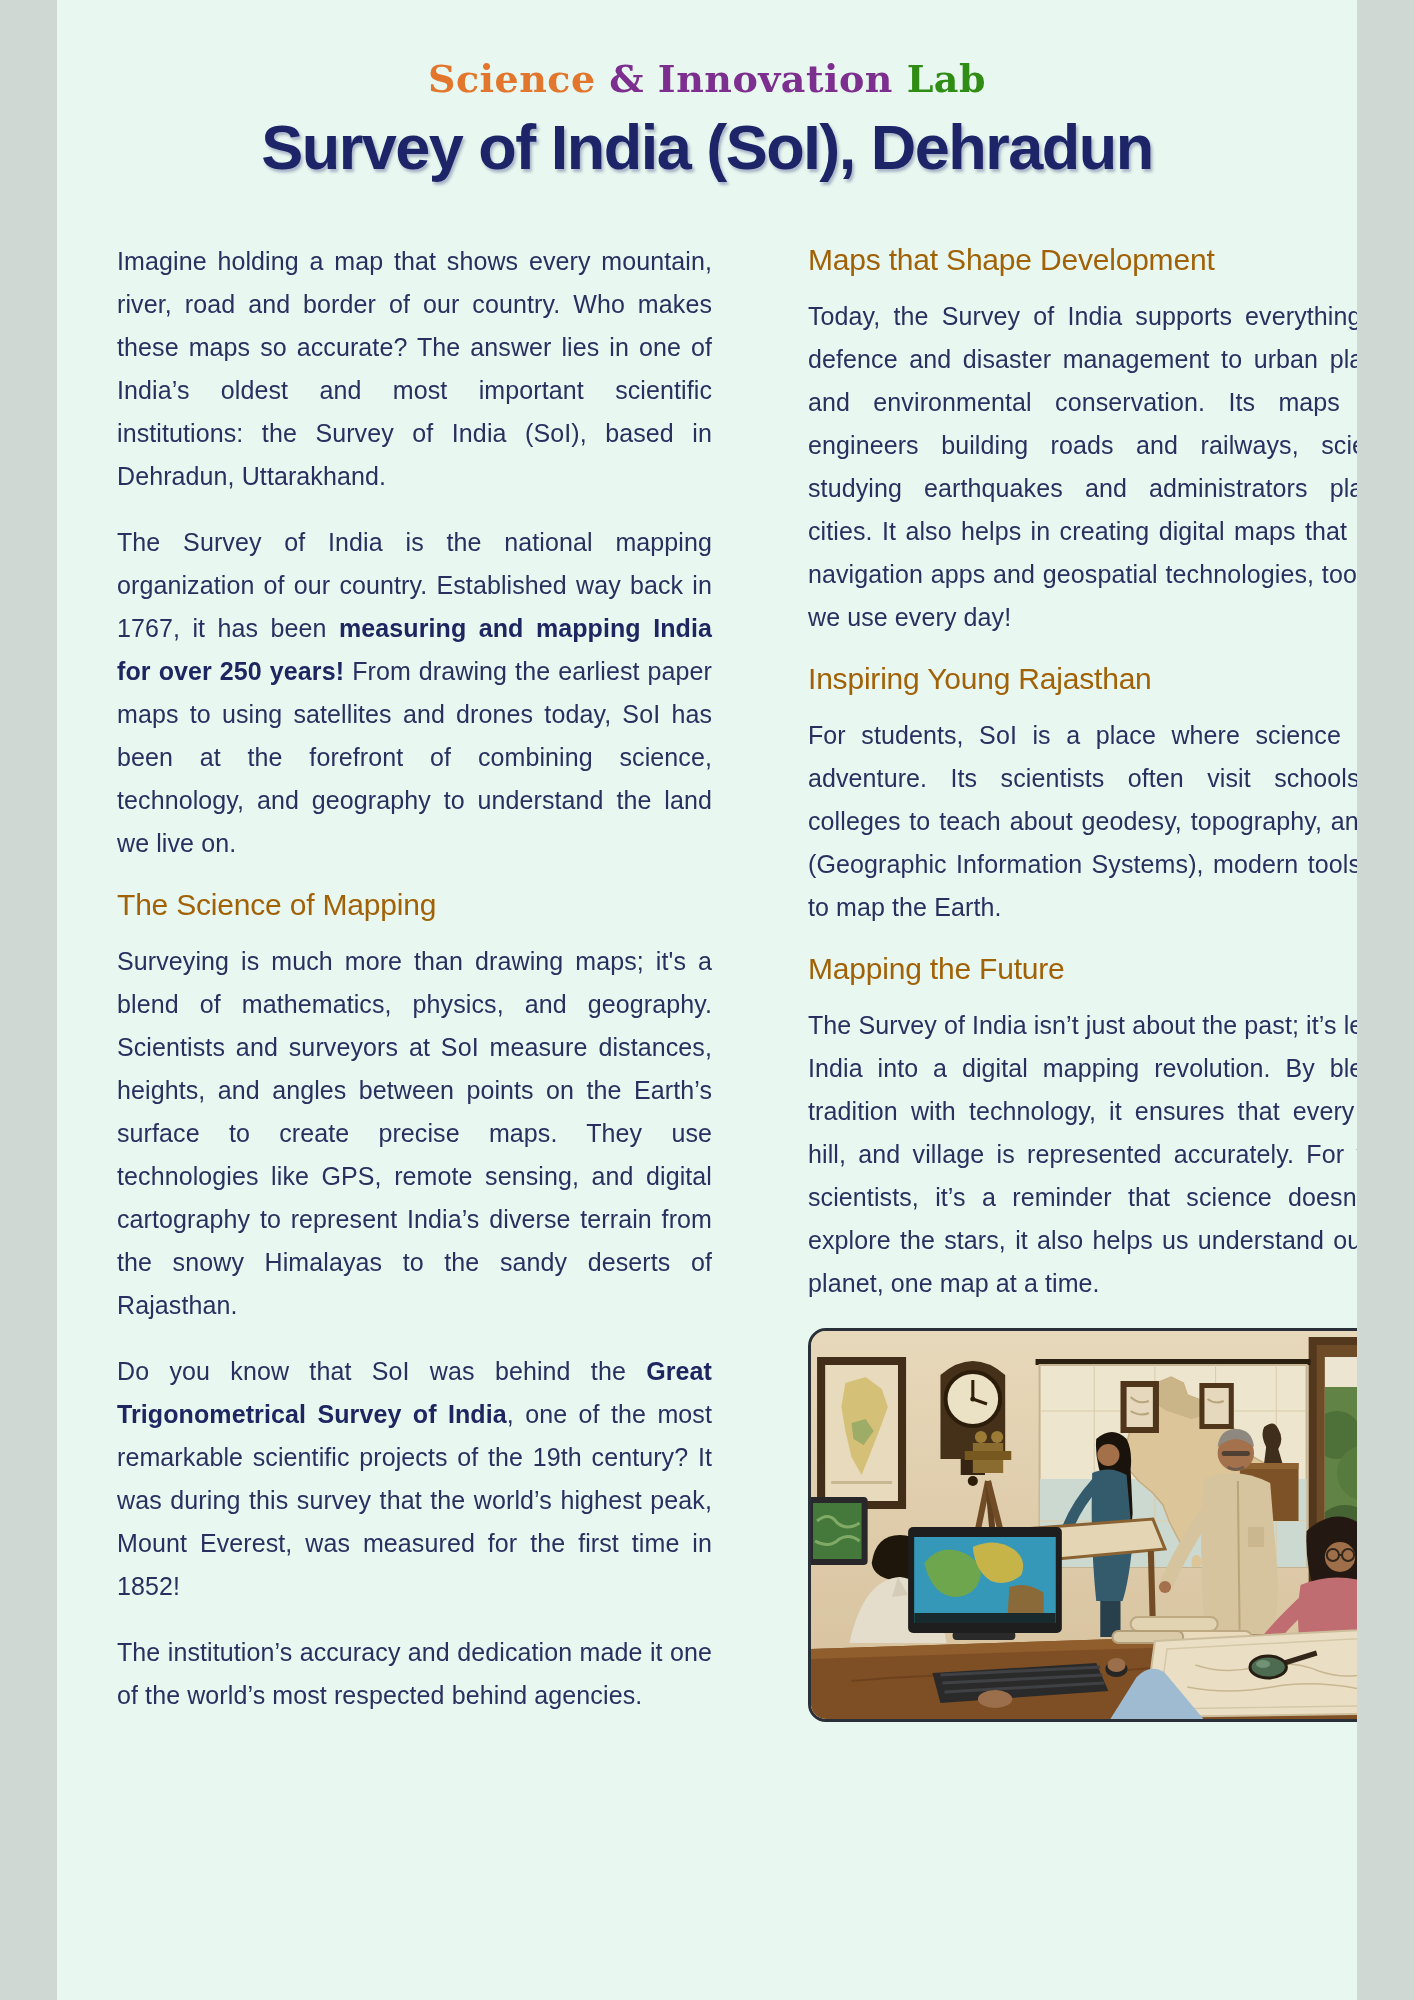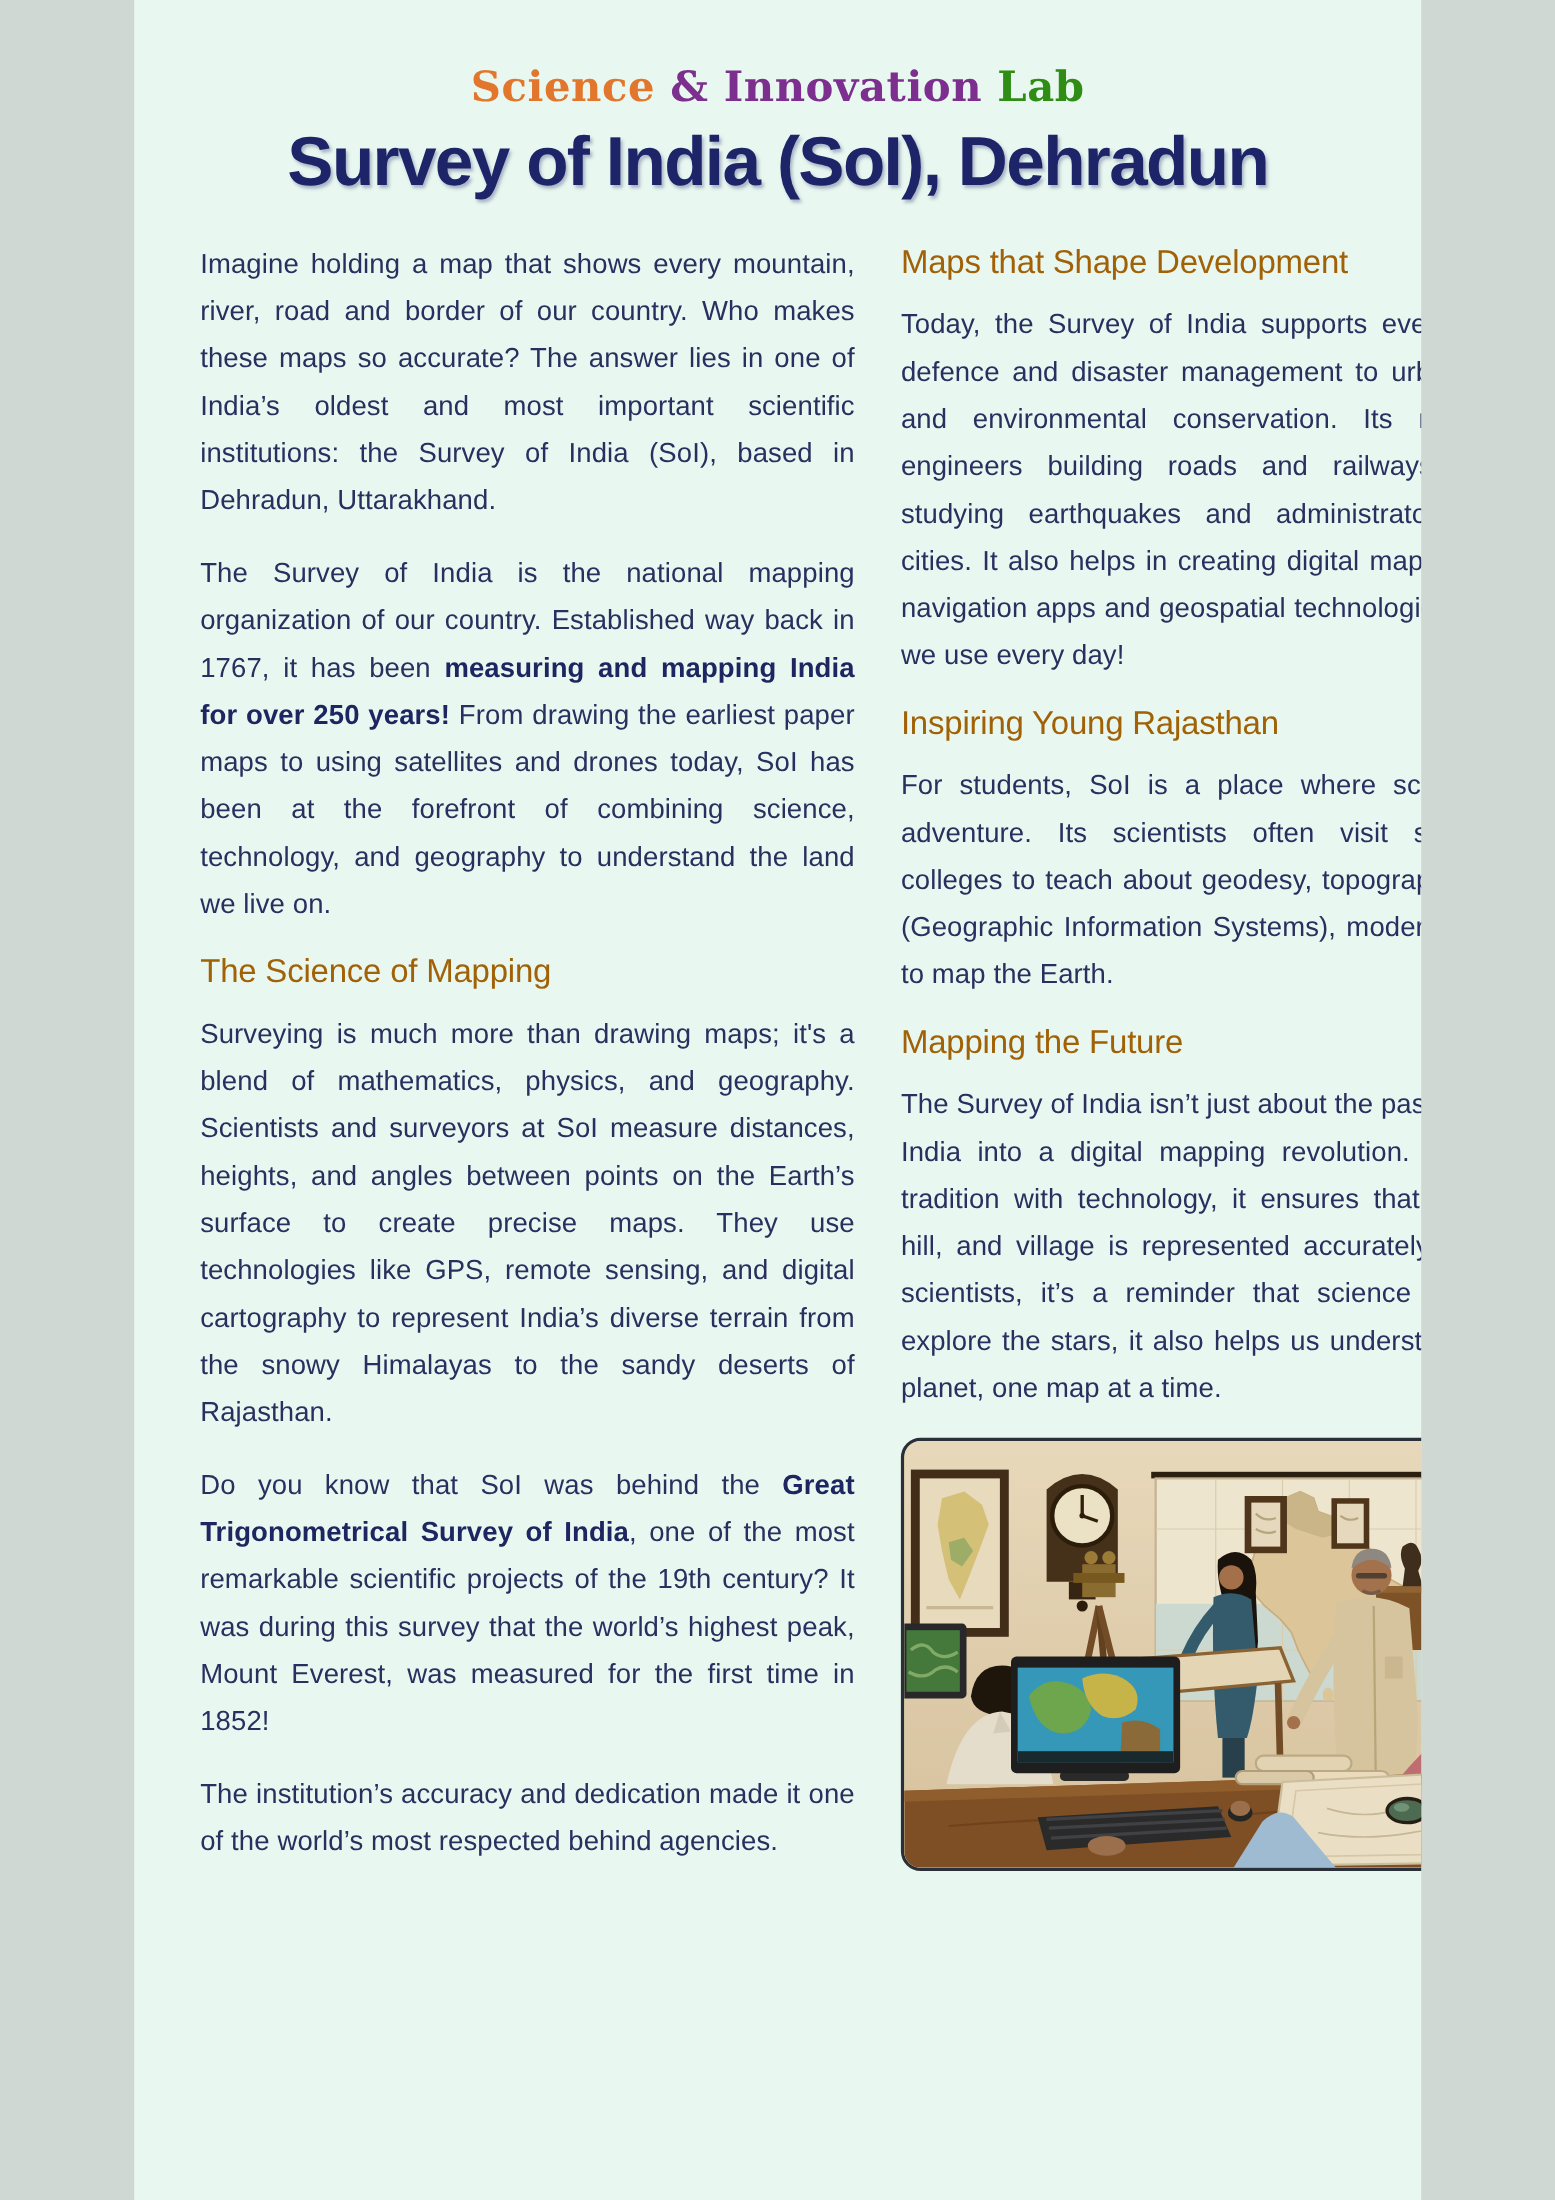--- a/index.html
+++ b/index.html
@@ -1,18 +1,18 @@
 <!DOCTYPE html>
 <html><head>
 <meta charset="utf-8">
 <style>
   html,body{margin:0;padding:0;background:#cfd8d2;}
   .page{
     position:relative;
-    width:1170px;height:2000px;
+    width:1300px;height:2000px;
     margin:0 auto;
     background:#e8f7ef;
     box-sizing:border-box;
     padding:56px 60px 46px 60px;
     display:flex;flex-direction:column;
     font-family:"Liberation Sans",sans-serif;
     color:#27305f;
     overflow:hidden;
   }
   
@@ -30,24 +30,24 @@
     margin:10px 0 0 0;
     font-size:63px;
     font-weight:bold;
     letter-spacing:-1.5px;
     color:#1e2468;
     text-shadow:2px 3px 3px rgba(90,100,150,.45);
   }
   
   .columns{
     flex:1;
-    margin-top:36px;
+    margin-top:57px;
     display:grid;
     grid-template-columns:595px 617px;
-    column-gap:42px;
+    column-gap:96px;
     align-items:start;
   }
   .body-text{
     margin:0 0 23px 0;
     font-size:25px;
     line-height:1.72;
     text-align:justify;
     letter-spacing:.1px;
   }
   .body-text strong{font-weight:bold;color:#1d2660;}

